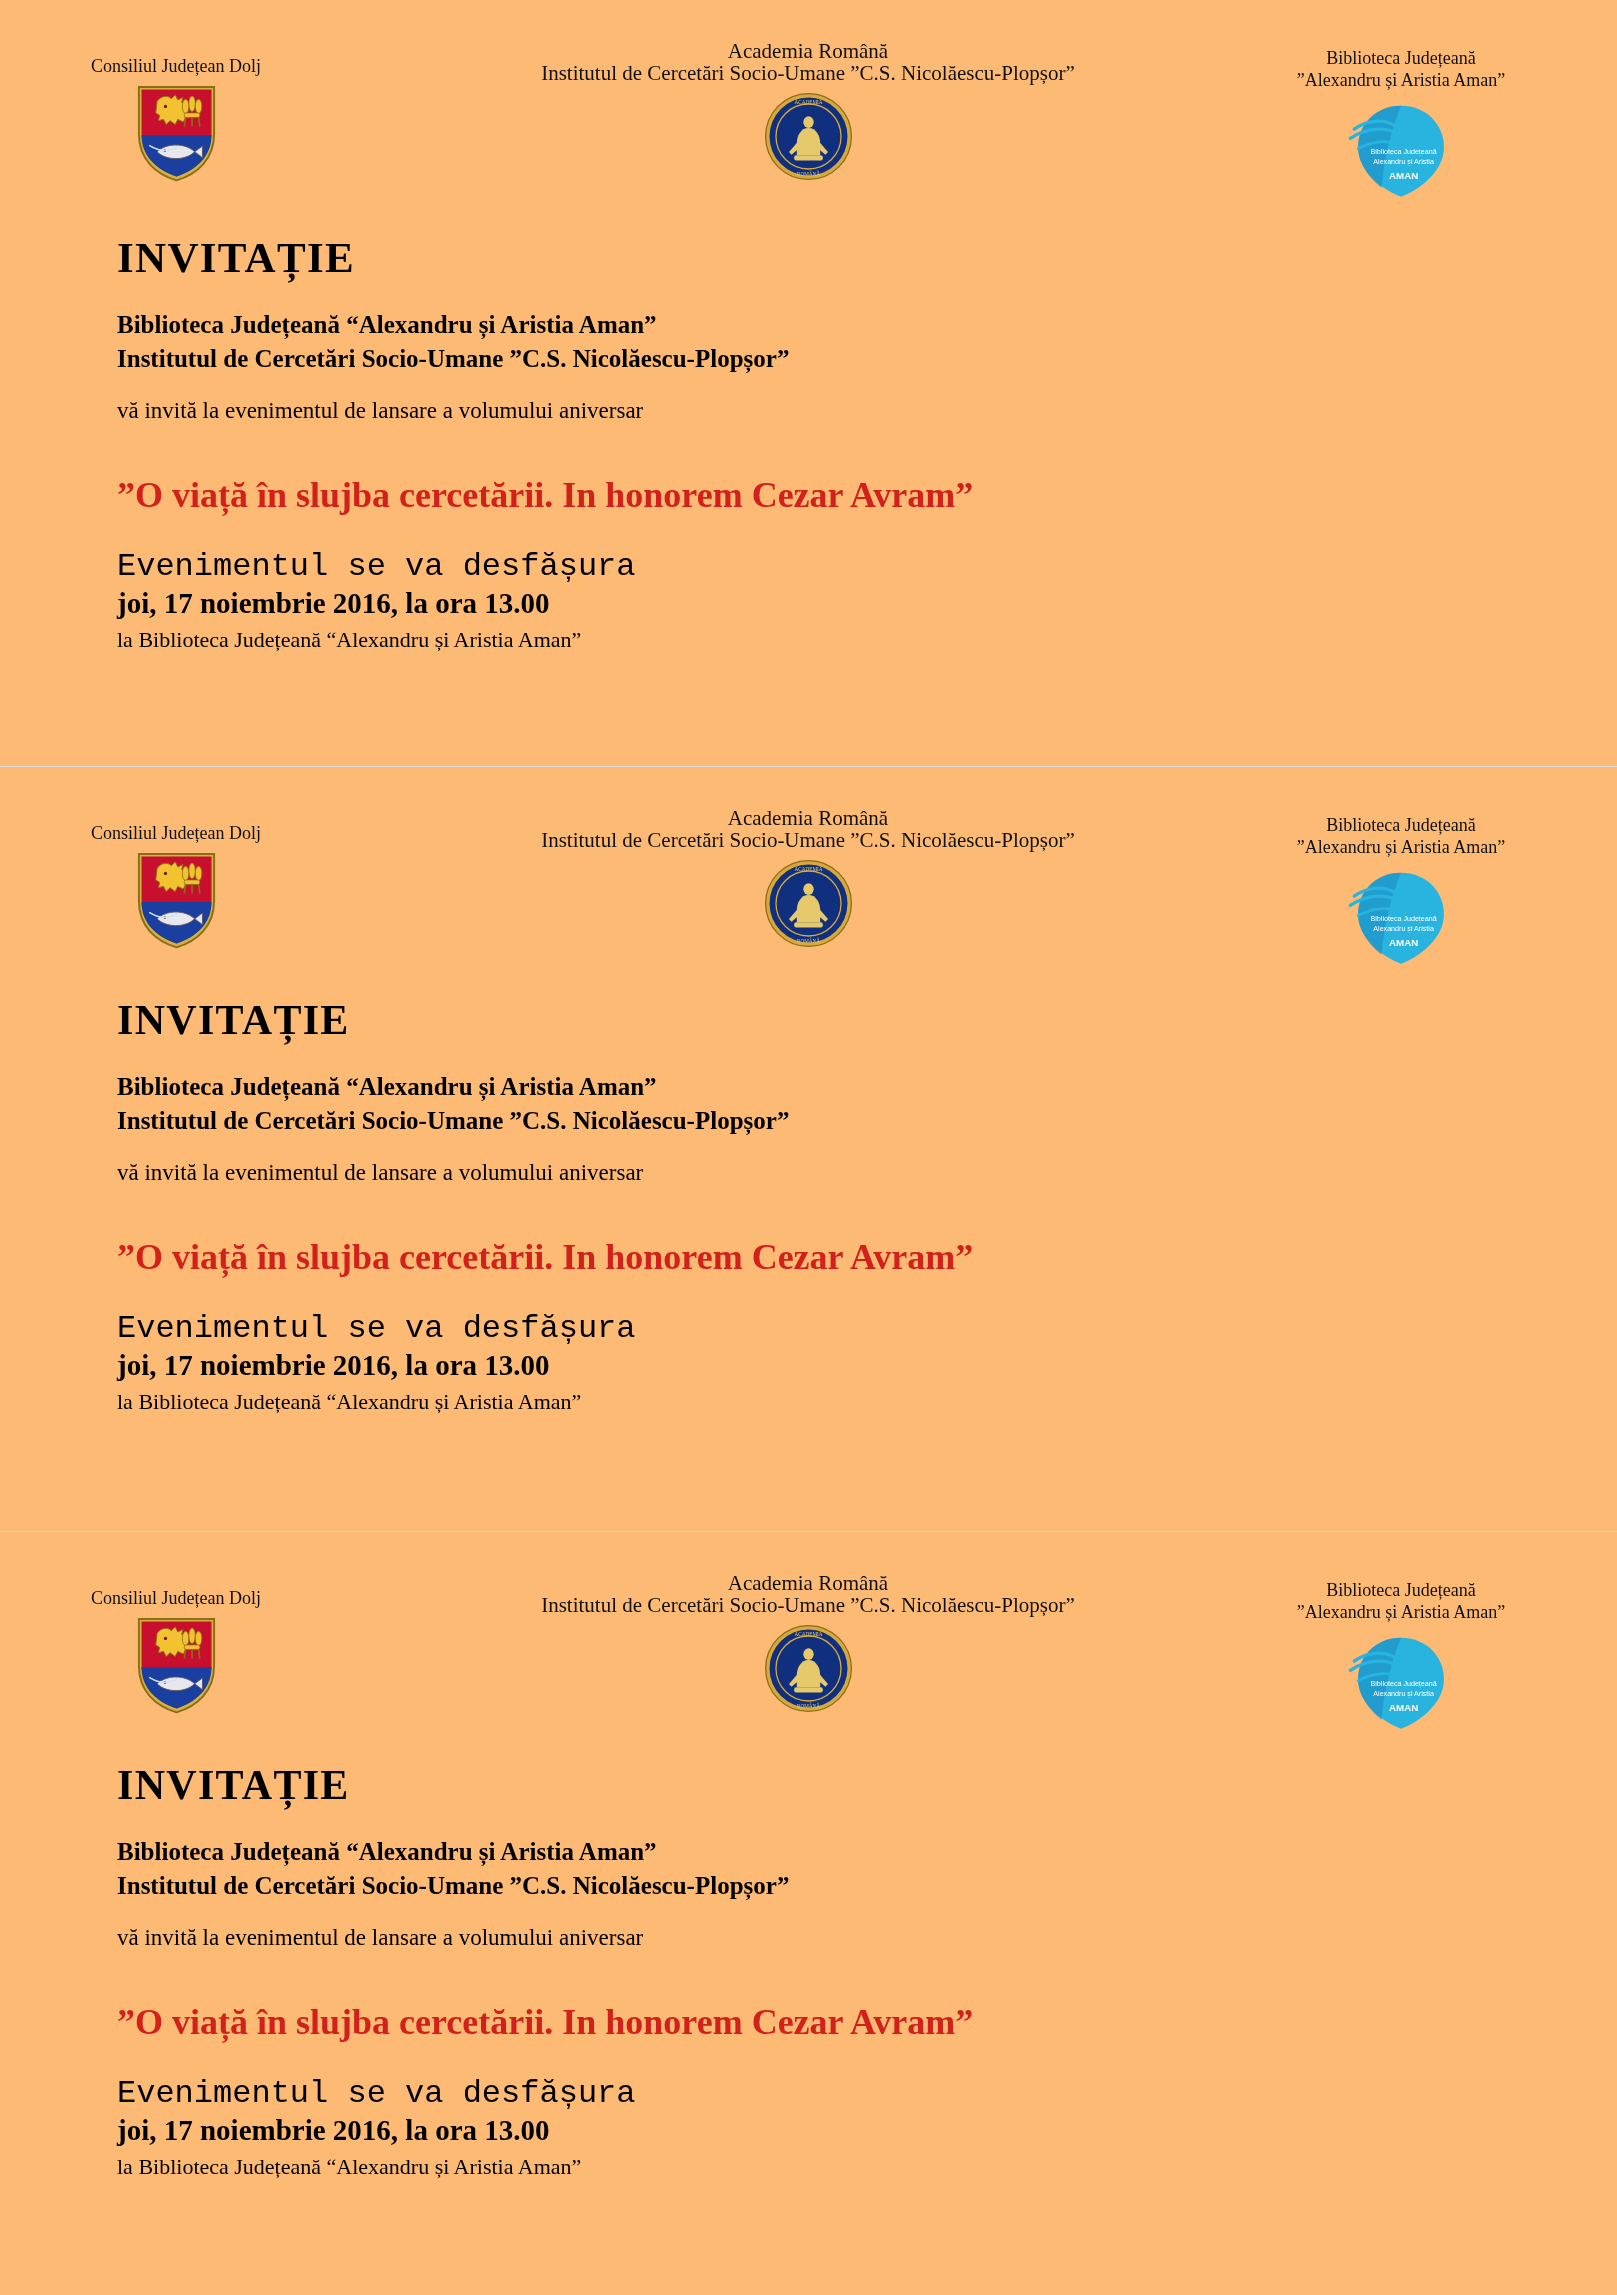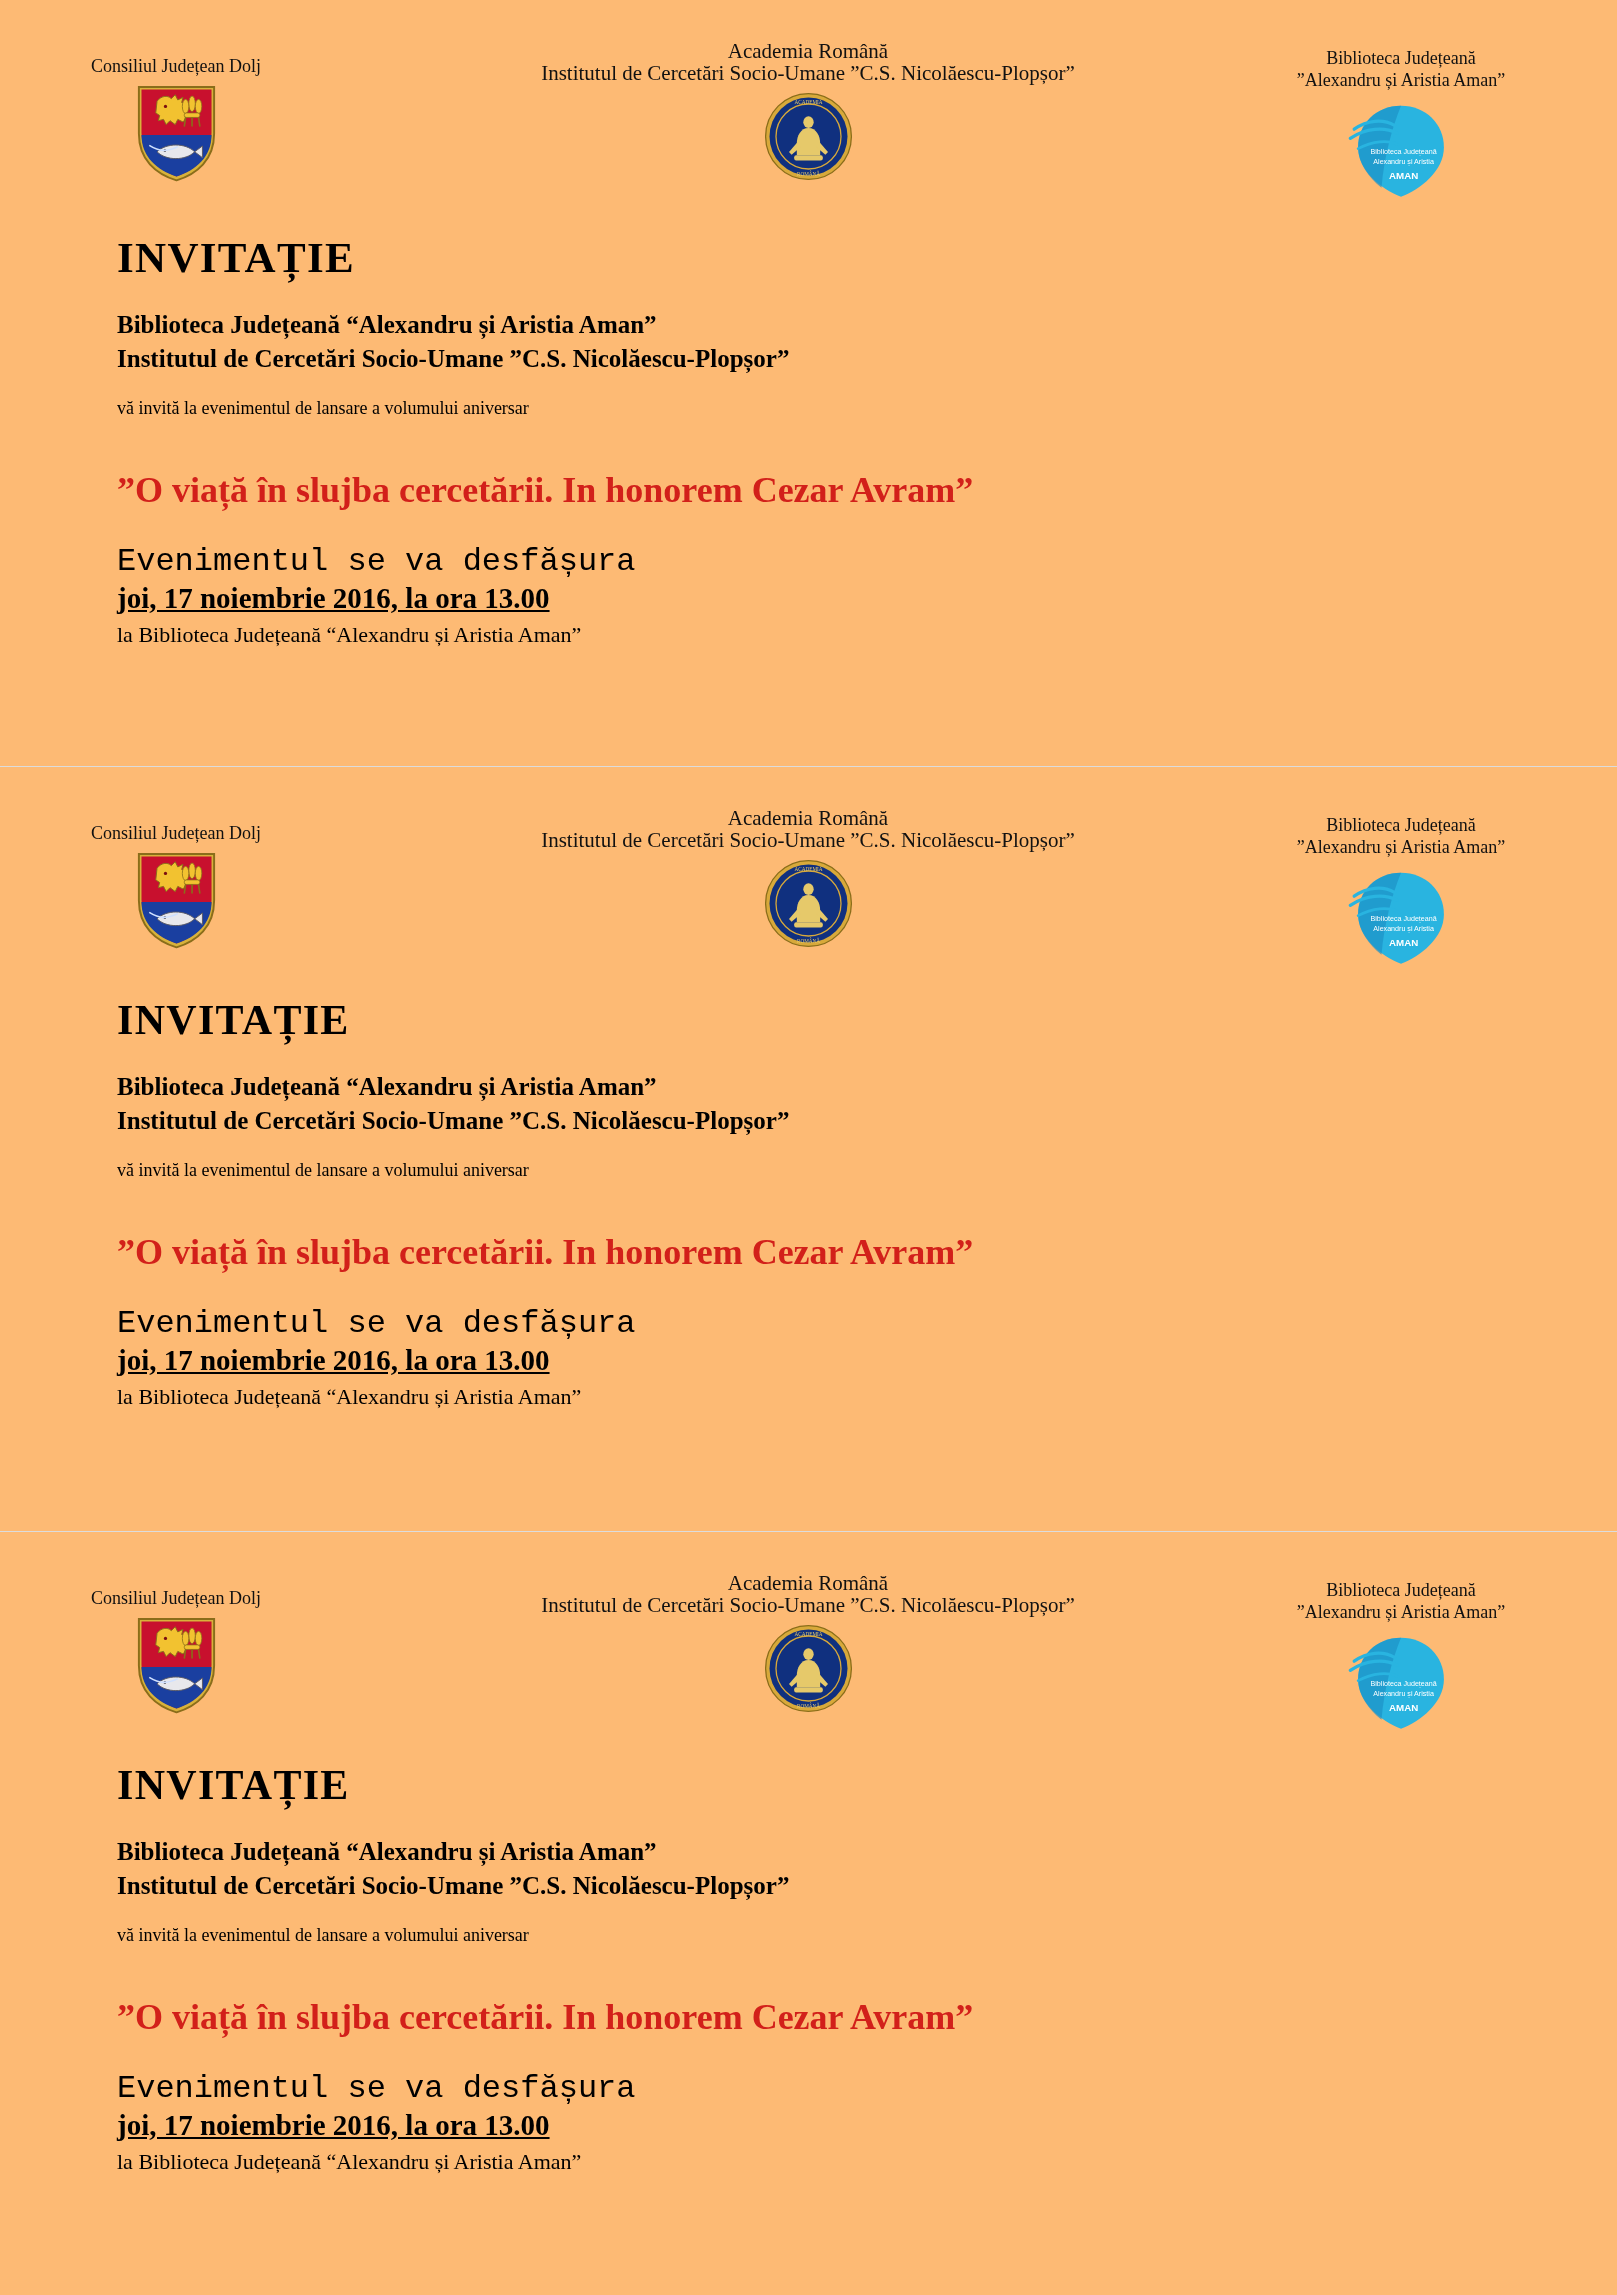--- a/index.html
+++ b/index.html
@@ -92,21 +92,21 @@
   }
   .inst-line {
     font-family: "Liberation Serif", serif;
     font-weight: bold;
     font-size: 25px;
     line-height: 34px;
     color: #000000;
   }
   .invite-line {
     font-family: "Liberation Serif", serif;
-    font-size: 18px;
+    font-size: 23px;
     margin-top: 22px;
     color: #000000;
   }
   .book-title {
     font-family: "Liberation Serif", serif;
     font-weight: bold;
     font-size: 36px;
     color: #d2201a;
     margin-top: 50px;
     margin-bottom: 34px;
@@ -116,21 +116,20 @@
     font-size: 32px;
     line-height: 34px;
     color: #000000;
   }
   .event-date {
     font-family: "Liberation Serif", serif;
     font-weight: bold;
     font-size: 29px;
     line-height: 39px;
     color: #000000;
-    text-decoration: underline;
   }
   .event-place {
     font-family: Liberation Serif, serif;
     font-size: 22px;
     line-height: 34px;
     color: #000000;
   }
 
   
   .inv-2 .title { font-size: 42px; margin-top: 34px; }

